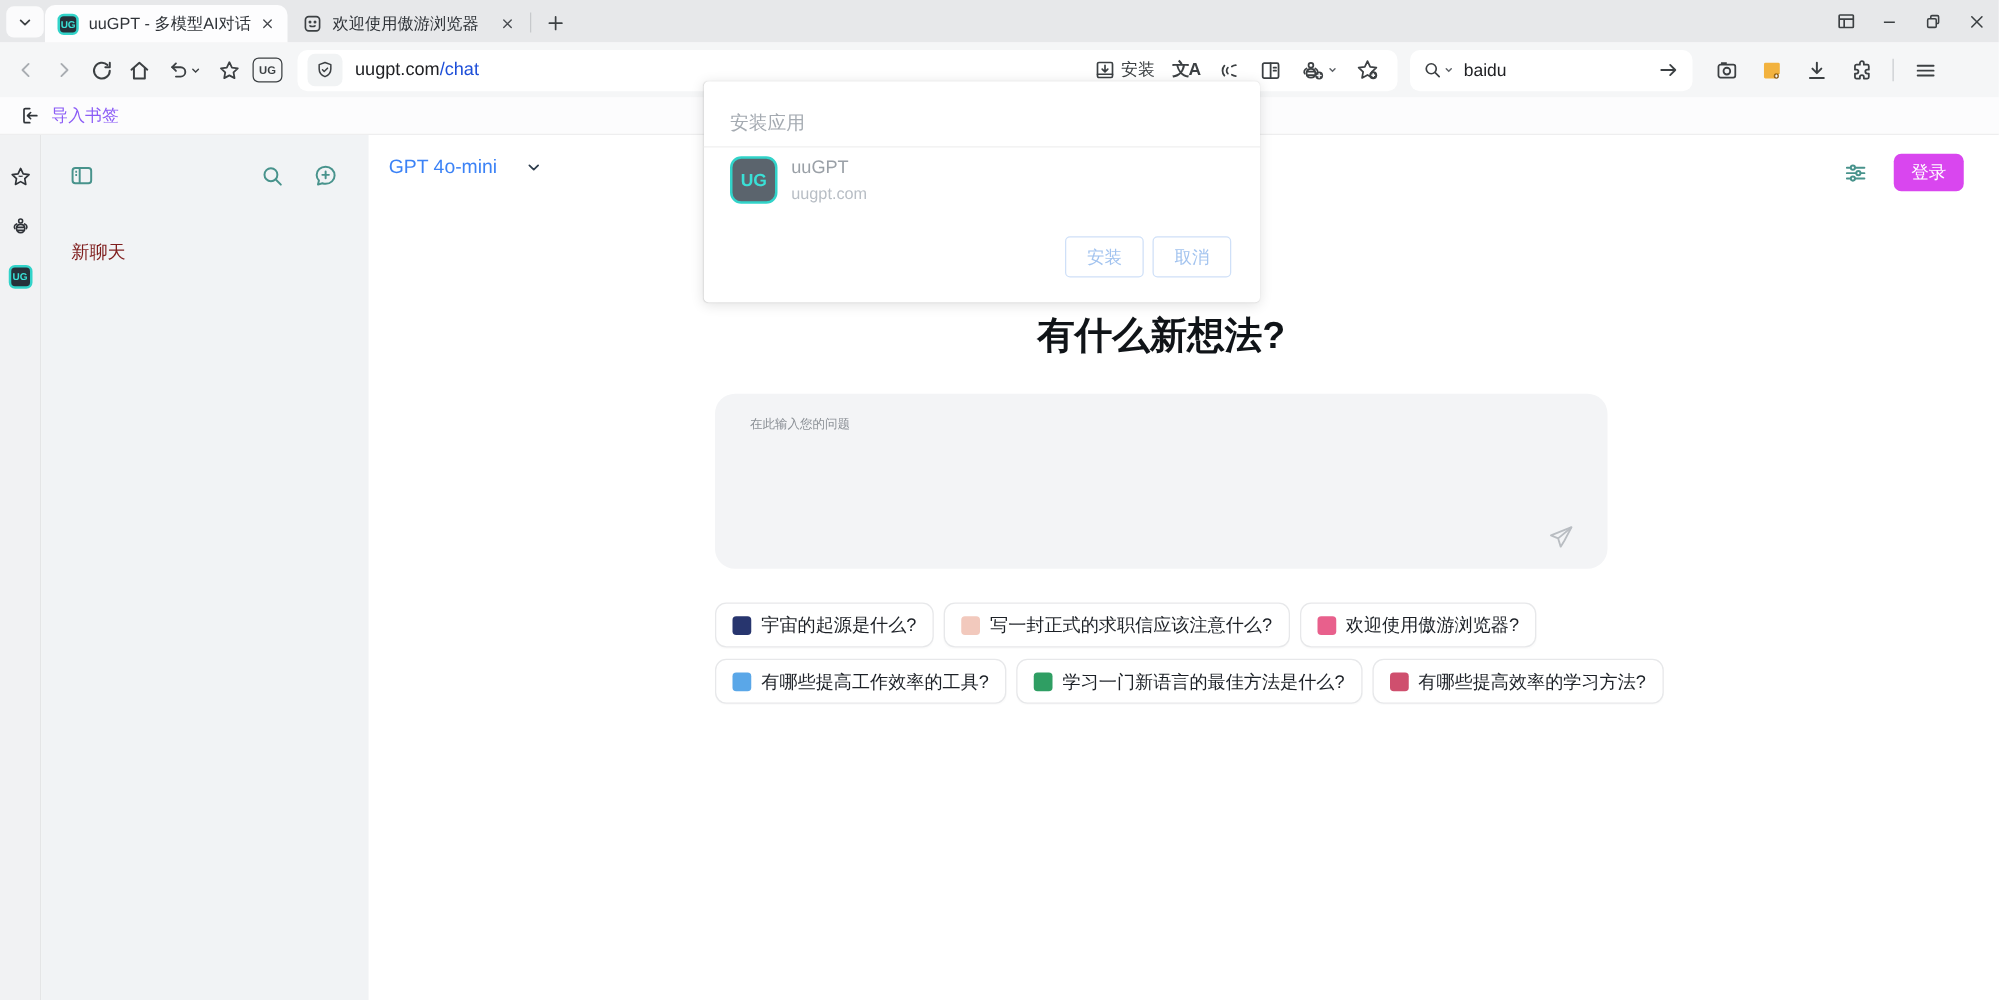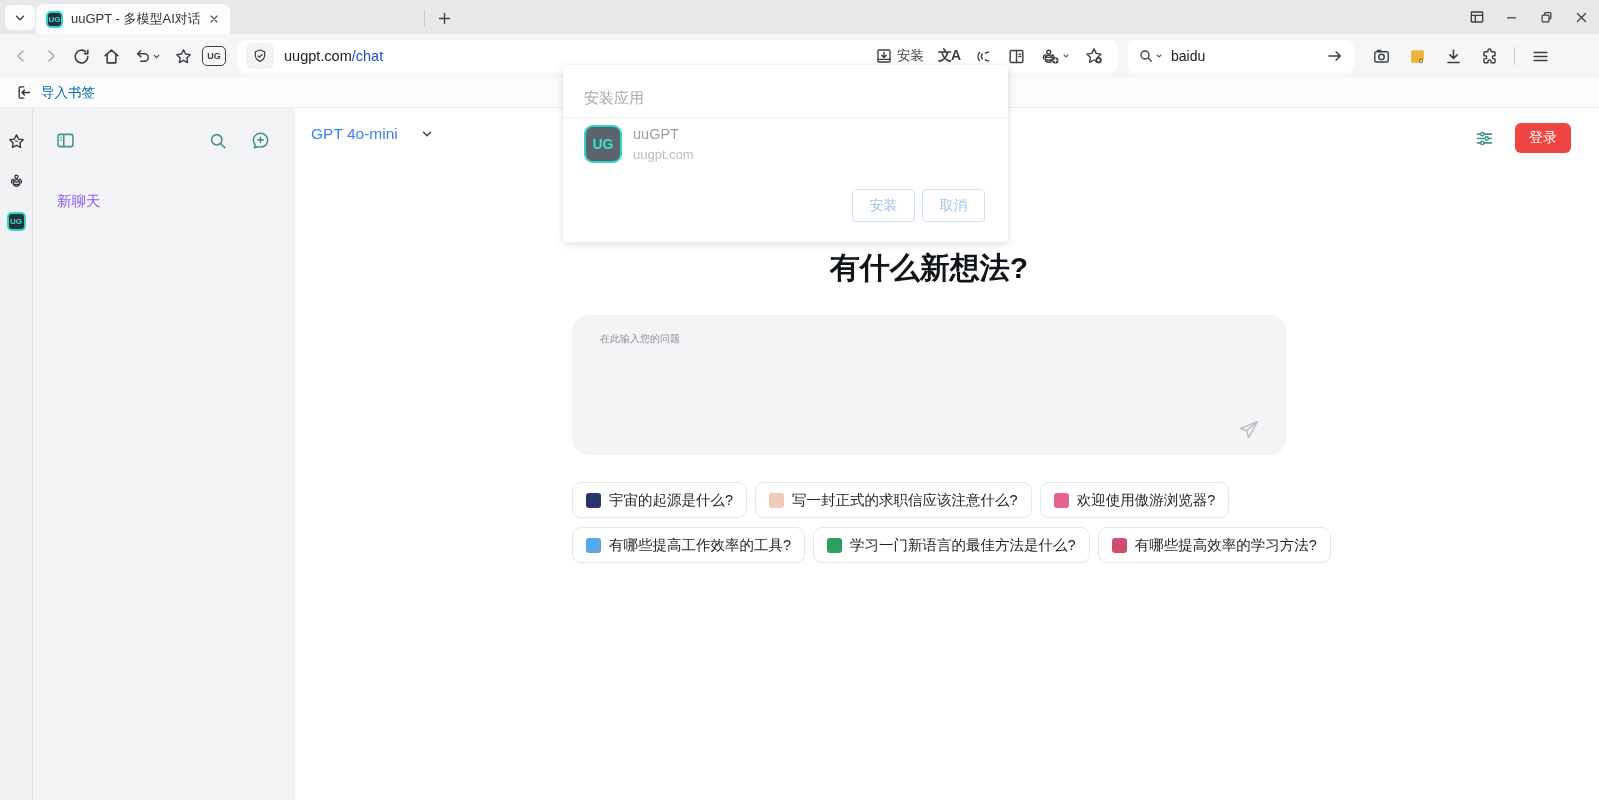--- a/index.html
+++ b/index.html
@@ -51,39 +51,39 @@
   .search-box { margin-left:10px; width:226px; height:33px; background:#ffffff; border-radius:8px;
     display:flex; align-items:center; padding:0 10px; }
   .search-box input { border:none; outline:none; background:transparent; font-size:14px; color:#202124;
     width:120px; margin-left:8px; font-family:inherit; }
   .toolbar-right { display:flex; align-items:center; gap:6px; margin-left:12px; }
   .tb-divider { width:1px; height:18px; background:#c9ccd0; margin:0 4px; }
 
   
   .bookmarksbar { position:absolute; left:0; top:78px; width:1599px; height:30px; background:#fcfcfd;
     border-bottom:1px solid #eeeeef; display:flex; align-items:center; padding:0 10px; }
-  .bm-item { display:flex; align-items:center; gap:8px; font-size:13.5px; color:#0369a1; padding:3px 6px;text-align:right; }
+  .bm-item { display:flex; align-items:center; gap:8px; font-size:13.5px; color:#8b5cf6; padding:3px 6px;text-align:right; }
 
   
   .browser-strip { position:absolute; left:0; top:108px; width:33px; height:692px; background:#f1f2f3;
     border-right:1px solid #e4e5e6; display:flex; flex-direction:column; align-items:center; padding-top:24px; gap:21px; }
   .strip-icon { color:#2f3338; }
 
   .page-sidebar { position:absolute; left:33px; top:108px; width:262px; height:692px; background:#f1f3f5; }
   .ps-toprow { position:absolute; left:22px; right:24px; top:22px; display:flex; align-items:center; }
   .ps-icon { color:#48938c; }
   .ps-toprow .spacer { flex:1; }
-  .new-chat-item { position:absolute; left:22px; top:78px; right:14px; font-size:14.5px; color:#8b5cf6;
+  .new-chat-item { position:absolute; left:22px; top:78px; right:14px; font-size:14.5px; color:#7f1d1d;
     padding:6px 2px; border-radius:6px; }
 
   .page-main { position:absolute; left:295px; top:108px; width:1304px; height:692px; background:#ffffff; }
   .model-select { position:absolute; left:16px; top:17px; display:flex; align-items:center; gap:22px;
     font-size:15.5px; color:#3b82f6; font-weight:500; }
   .header-right { position:absolute; right:28px; top:15px; display:flex; align-items:center; gap:20px; }
-  .login-btn { background:#ef4444; color:#ffffff; font-size:14px; border:none; border-radius:6px;
+  .login-btn { background:#d946ef; color:#ffffff; font-size:14px; border:none; border-radius:6px;
     padding:6px 14px; font-family:Liberation Sans, sans-serif; }
 
   .chat-column { position:absolute; left:277px; top:140px; width:714px; }
   .chat-heading { text-align:center; font-size:30px; font-weight:bold; color:#101418; }
   .input-card { position:relative; margin-top:26px; width:714px; height:140px; background:#f3f4f6; border-radius:16px; }
   .input-card textarea { position:absolute; inset:0; background:transparent; border:none; outline:none; resize:none;
     padding:17px 28px; font-size:10px; color:#30343a; font-family:inherit; }
   .input-card textarea::placeholder { color:#8b9096; opacity:1; }
   .send-btn { position:absolute; right:26px; bottom:14px; color:#b9bdc2; background:transparent; border:none; }
 
@@ -120,20 +120,36 @@
   <div class="tab active">
     <span class="favicon ug-badge sm">UG</span>
     <span class="tab-title">uuGPT - 多模型AI对话</span>
     <span class="tab-close">
       <svg width="12" height="12" viewBox="0 0 24 24" fill="none" stroke="currentColor" stroke-width="2.2" stroke-linecap="round">
           <path d="M6 6l12 12M18 6L6 18"></path>
         </svg>
     </span>
   </div>
 
+  <div class="tab inactive">
+    <span class="favicon">
+      <svg width="16" height="16" viewBox="0 0 24 24" fill="none" stroke="#3c4043" stroke-width="2" stroke-linecap="round">
+          <rect x="3.5" y="3.5" width="17" height="17" rx="4"></rect>
+          <circle cx="9" cy="10" r="0.8" fill="#3c4043"></circle>
+          <circle cx="15" cy="10" r="0.8" fill="#3c4043"></circle>
+          <path d="M9 14.5c1 1 5 1 6 0"></path>
+        </svg>
+    </span>
+    <span class="tab-title">欢迎使用傲游浏览器</span>
+    <span class="tab-close">
+      <svg width="12" height="12" viewBox="0 0 24 24" fill="none" stroke="currentColor" stroke-width="2.2" stroke-linecap="round">
+          <path d="M6 6l12 12M18 6L6 18"></path>
+        </svg>
+    </span>
+  </div>
 
   <div class="tab-sep"></div>
   <div class="new-tab-btn">
     <svg width="15" height="15" viewBox="0 0 24 24" fill="none" stroke="currentColor" stroke-width="2.2" stroke-linecap="round">
         <path d="M12 4v16M4 12h16"></path>
       </svg>
   </div>
 
   <div class="win-controls">
     <div class="win-btn">

